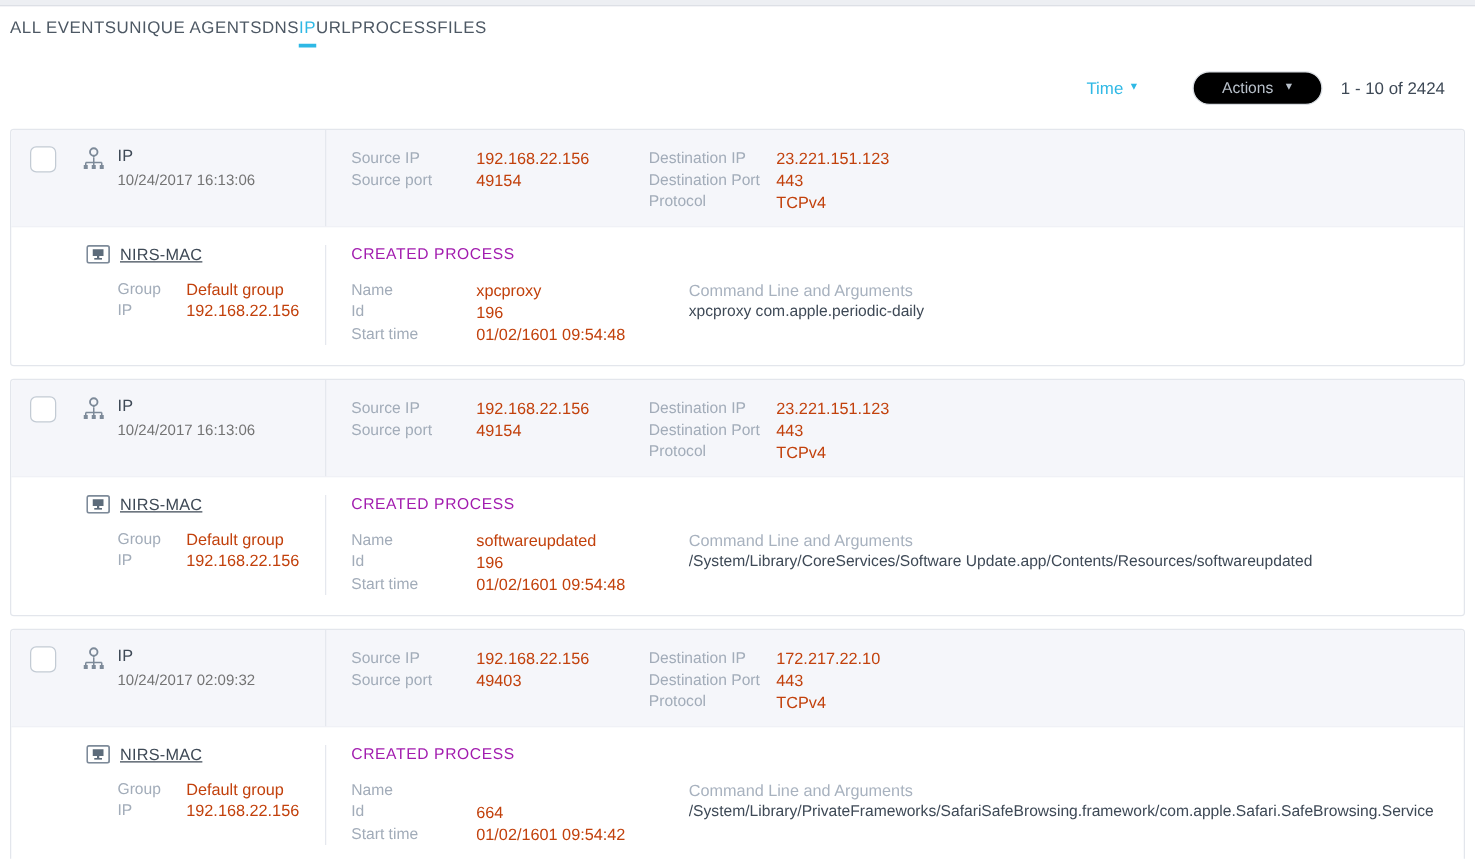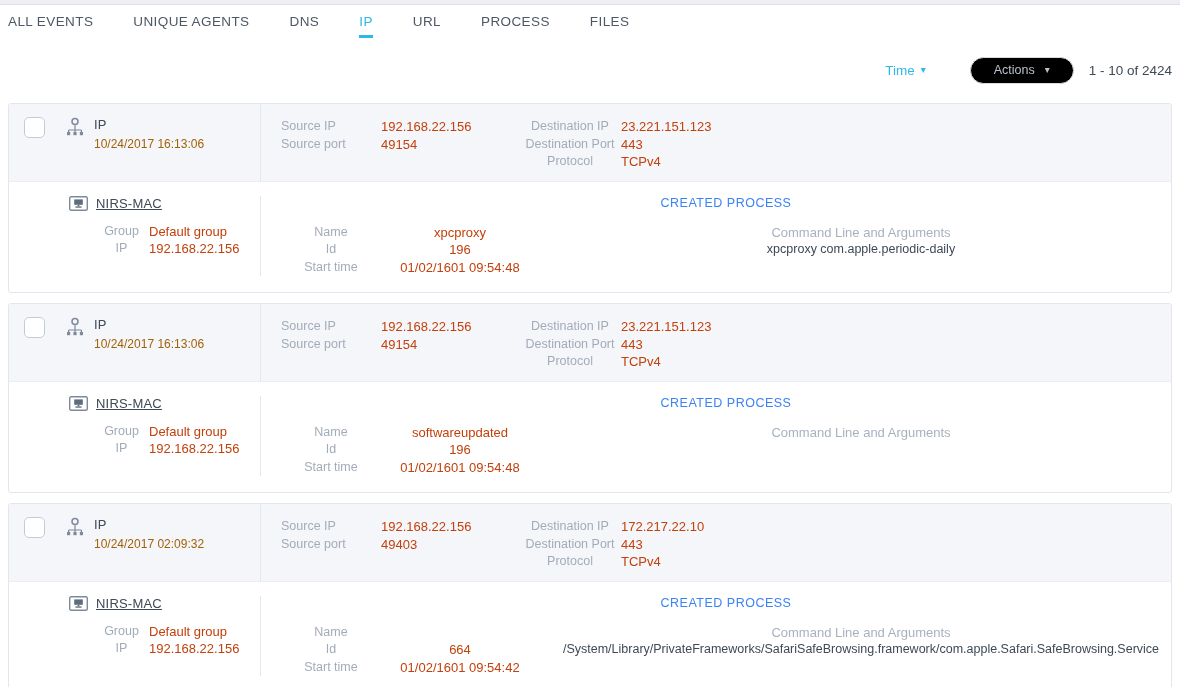--- a/index.html
+++ b/index.html
@@ -3,63 +3,63 @@
 <meta charset="utf-8">
 <style>
   * { box-sizing: border-box; }
   html,body { margin:0; padding:0; }
   body {
     width:1180px; height:687px; background:#ffffff; overflow:hidden;
     font-family:"Liberation Sans", sans-serif; color:#3e4956;
   }
   .top-band { height:5px; background:#edeff3; border-bottom:1px solid #dde0e6; }
 
-  .tabbar { display:flex; gap:40px; padding:9px 8px 0 8px; align-items:flex-end; }
+  .tabbar { display:flex; padding:9px 8px 0 8px; align-items:flex-end; }
   .tab {
     font-size:13.5px; color:#4d5864; letter-spacing:.4px;
     padding-bottom:6px; border-bottom:3px solid transparent; cursor:pointer; white-space:nowrap;
   }
   .tab.active { color:#2eb8e5; border-bottom-color:#2eb8e5; }
 
-  .controls { display:flex; align-items:center; justify-content:flex-end; margin-top:17px; padding-right:8px; height:30px; }
+  .controls { display:flex; align-items:center; justify-content:flex-end; margin-top:17px; padding-right:24px; height:30px; }
   .time-control { color:#2eb8e5; font-size:13.5px; display:flex; align-items:center; gap:6px; cursor:pointer; }
   .caret { font-size:10px; line-height:1; }
   .actions-btn {
     margin-left:44px; min-width:104px; height:27px; border:1px solid #d9dde2; border-radius:14px;
     display:flex; align-items:center; justify-content:center; gap:10px;
     color:#b9c1ca; font-size:12.5px; background:#000000; cursor:default; padding:0 14px;
   }
   .pagination { margin-left:15px; font-size:13.5px; color:#3e4956; }
 
   .event-list { margin-top:18px; padding:0 8px; }
   .card { border:1px solid #e3e6ec; border-radius:3px; margin-bottom:10px; background:#fff; }
 
   .card-header { display:flex; background:#f5f6fa; border-bottom:1px solid #ebedf3; border-radius:3px 3px 0 0; }
   .hdr-left { width:252px; flex:none; display:flex; align-items:flex-start; padding:13px 0 8px 15px; border-right:1px solid #e5e8ee; }
   .checkbox { width:21px; height:21px; border:1px solid #c3cbd4; border-radius:5px; background:#fff; margin-right:20px; flex:none; cursor:pointer; }
   .net-icon { margin:0 9px 0 0; flex:none; }
   .evt-type { font-size:13px; color:#3e4956; letter-spacing:.2px; }
-  .evt-time { font-size:12px; color:#a16207; margin-top:5px; white-space:nowrap; }
+  .evt-time { font-size:12px; color:#737373; margin-top:5px; white-space:nowrap; }
   .hdr-fields { display:flex; padding:14px 0 10px 20px; }
   .frow { display:flex; line-height:17.5px; }
   .flabel { font-size:12.5px; color:#a2acb9; white-space:nowrap; }
   .fvalue { font-size:13px; color:#c2410c; white-space:nowrap; }
   .src .flabel { width:100px; }
   .src .fvalue { width:138px; }
-  .dst .flabel { width:102px;text-align:center; }
-
-  .card-body { display:flex; padding:14px 0 16px 0; border-radius:0 0 3px 3px;text-align:center; }
+  .dst .flabel { width:102px; }
+
+  .card-body { display:flex; padding:14px 0 16px 0; border-radius:0 0 3px 3px; }
   .body-left { width:252px; flex:none; padding-left:60px; border-right:1px solid #e5e8ee; }
   .agent-row { display:flex; align-items:center; gap:8px; }
   .monitor-icon { flex:none; display:flex; }
   .agent-name { font-size:13px; color:#3e4956; text-decoration:underline; cursor:pointer; letter-spacing:.2px; }
   .agent-fields { margin-top:12px; padding-left:25px; }
   .agent-fields .flabel { width:55px; }
   .body-right { flex:1; min-width:0; padding-left:20px; }
-  .process-title { font-size:12.5px; color:#3b82f6; letter-spacing:.5px; }
+  .process-title { font-size:12.5px; color:#a21caf; letter-spacing:.5px; }
   .process-cols { display:flex; margin-top:14px; }
   .proc-fields .flabel { width:100px; }
   .proc-fields .fvalue { min-width:170px; padding-right:12px; }
   .cmd-block { flex:1; min-width:0; }
   .cmd-label { font-size:13px; color:#a8b2bf; line-height:17.5px; white-space:nowrap; }
   .cmd-value { font-size:12.5px; color:#3e4956; line-height:17.5px; white-space:nowrap; overflow:hidden; }
 </style>
 </head>
 <body>
 
@@ -266,20 +266,21 @@
               <span class="flabel">Id</span>
               <span class="fvalue">196</span>
             </div>
             <div class="frow">
               <span class="flabel">Start time</span>
               <span class="fvalue">01/02/1601 09:54:48</span>
             </div>
           </div>
           <div class="cmd-block">
             <div class="cmd-label">Command Line and Arguments</div>
+            <div class="cmd-value">/System/Library/CoreServices/Software Update.app/Contents/Resources/softwareupdated</div>
           </div>
         </div>
       </div>
     </div>
   </div>
 
   <div class="card">
     <div class="card-header">
       <div class="hdr-left">
         <div class="checkbox"></div>

